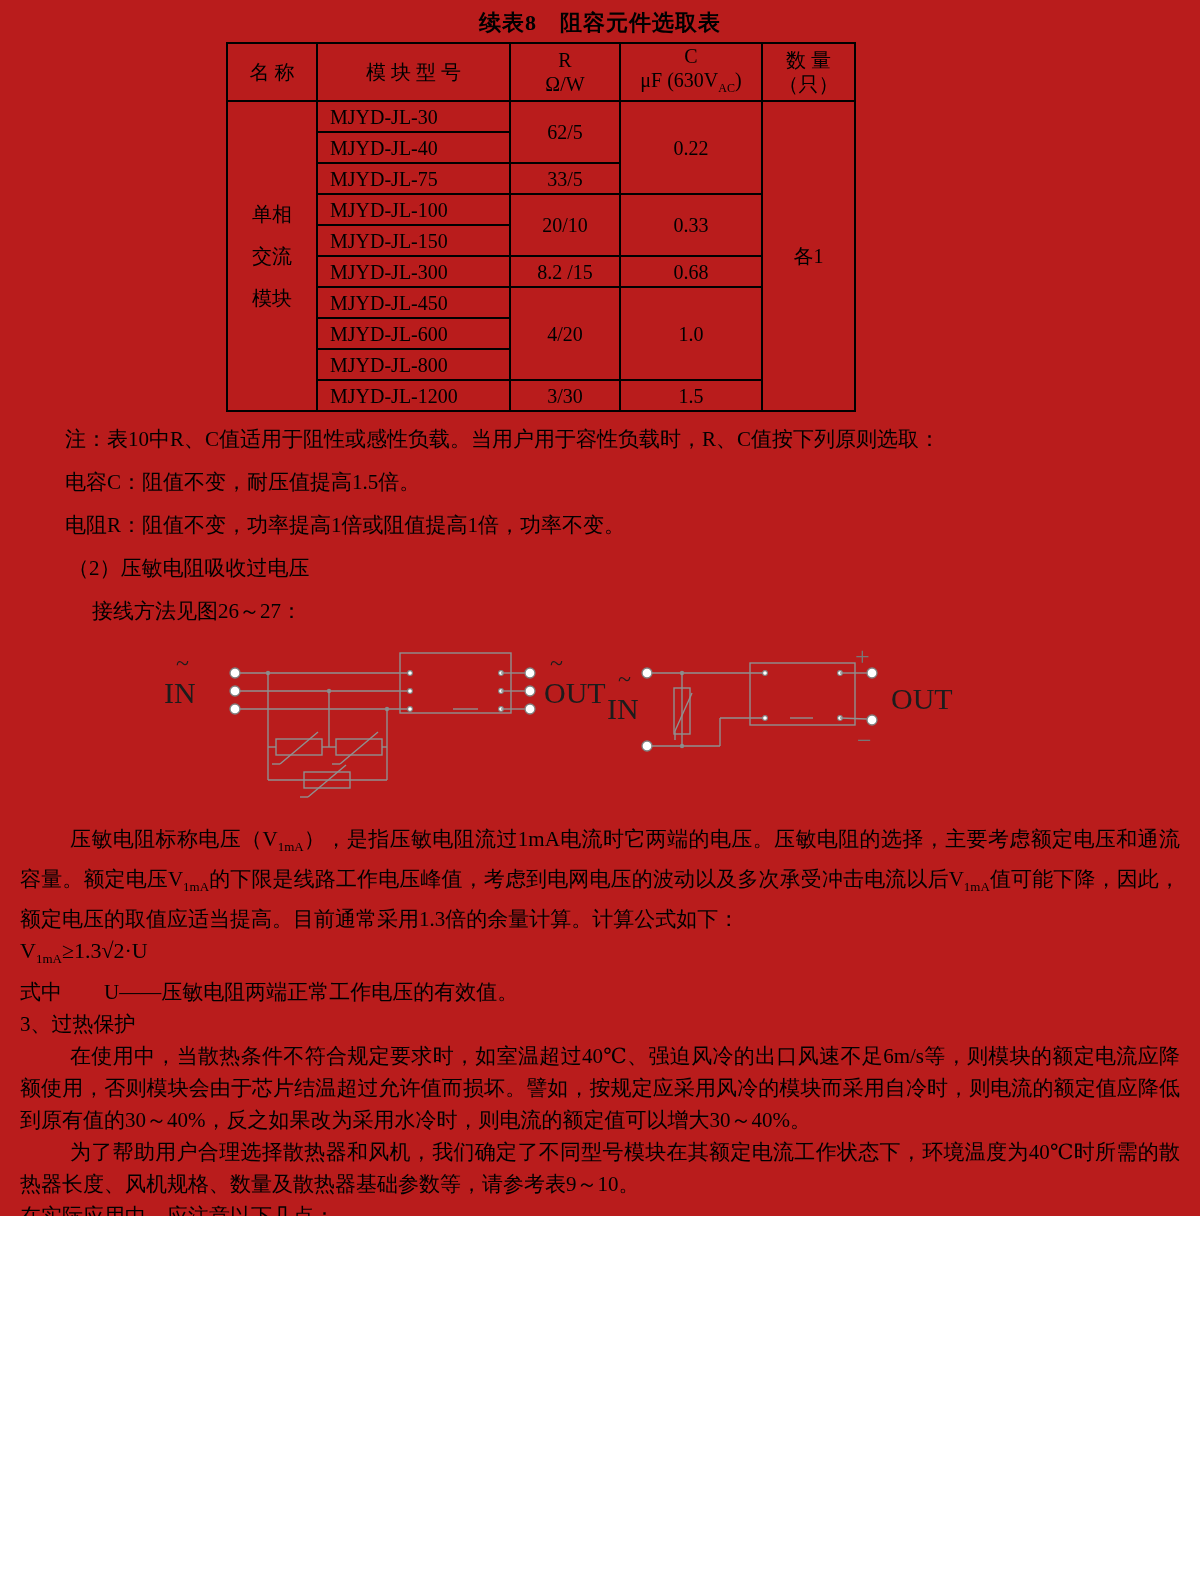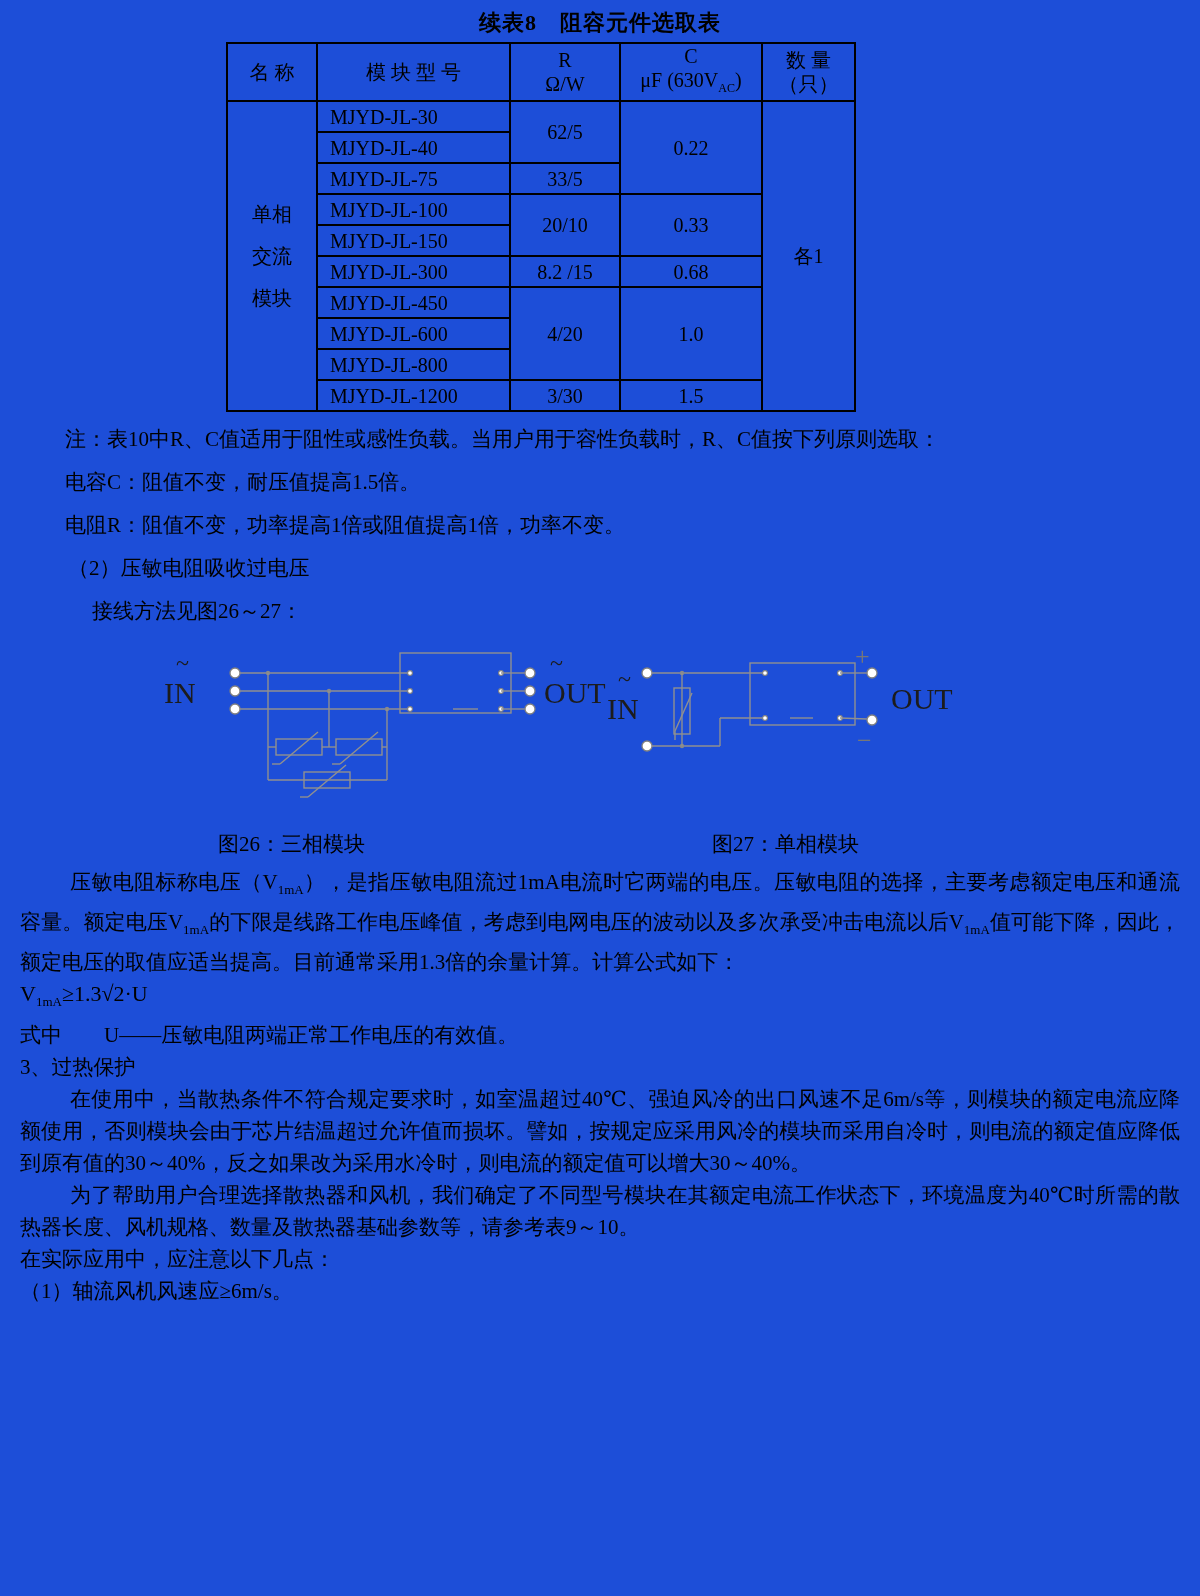--- a/index.html
+++ b/index.html
@@ -1,17 +1,17 @@
 <!DOCTYPE html>
 <html><head>
 <meta charset="utf-8">
 <style>
   html,body{margin:0;padding:0;background:#ffffff;}
   .page{
-    width:1200px;height:1596px;margin:0 auto;background:#1d4ed8;color:#000;
+    width:1200px;height:1216px;margin:0 auto;background:#b91c1c;color:#000;
     font-family:"Liberation Serif","DejaVu Serif",serif;
     position:relative;box-sizing:border-box;padding:0 20px;overflow:hidden;
   }
   .doc-title{
     text-align:center;font-size:22px;font-weight:bold;
     padding-top:8px;height:34px;line-height:30px;letter-spacing:1px;
   }
   
   table.rc-table{
     border-collapse:collapse;table-layout:fixed;
@@ -227,24 +227,20 @@
       <line x1="255" y1="32" x2="282" y2="32"></line>
       <line x1="255" y1="77" x2="282" y2="78"></line>
       <circle class="term" cx="287" cy="32" r="5"></circle>
       <circle class="term" cx="287" cy="79" r="5"></circle>
       <text class="sign" x="270" y="24" font-size="26">+</text>
       <text class="sign" x="272" y="108" font-size="26">−</text>
       <text x="306" y="68" font-size="30">OUT</text>
     </svg>
   </div>
 
-  <div class="captions">
-    <span class="cap26">图26：三相模块</span>
-    <span class="cap27">图27：单相模块</span>
-  </div>
 
   <div class="bodytext">
     <p><span>压敏电阻标称电压（V</span><sub>1mA</sub><span>），是指压敏电阻流过1mA电流时它两端的电压。压敏电阻的选择，主要考虑额定电压和通流容量。额定电压V</span><sub>1mA</sub><span>的下限是线路工作电压峰值，考虑到电网电压的波动以及多次承受冲击电流以后V</span><sub>1mA</sub><span>值可能下降，因此，额定电压的取值应适当提高。目前通常采用1.3倍的余量计算。计算公式如下：</span></p>
     <p class="noindent formula-line"><span>V</span><sub>1mA</sub><span>≥1.3√2·U</span></p>
     <p class="noindent">式中　　U——压敏电阻两端正常工作电压的有效值。</p>
     <p class="noindent sec3-heading">3、过热保护</p>
     <p>在使用中，当散热条件不符合规定要求时，如室温超过40℃、强迫风冷的出口风速不足6m/s等，则模块的额定电流应降额使用，否则模块会由于芯片结温超过允许值而损坏。譬如，按规定应采用风冷的模块而采用自冷时，则电流的额定值应降低到原有值的30～40%，反之如果改为采用水冷时，则电流的额定值可以增大30～40%。</p>
     <p>为了帮助用户合理选择散热器和风机，我们确定了不同型号模块在其额定电流工作状态下，环境温度为40℃时所需的散热器长度、风机规格、数量及散热器基础参数等，请参考表9～10。</p>
     <p class="noindent line-points">在实际应用中，应注意以下几点：</p>
     <p class="noindent point1">（1）轴流风机风速应≥6m/s。</p>

